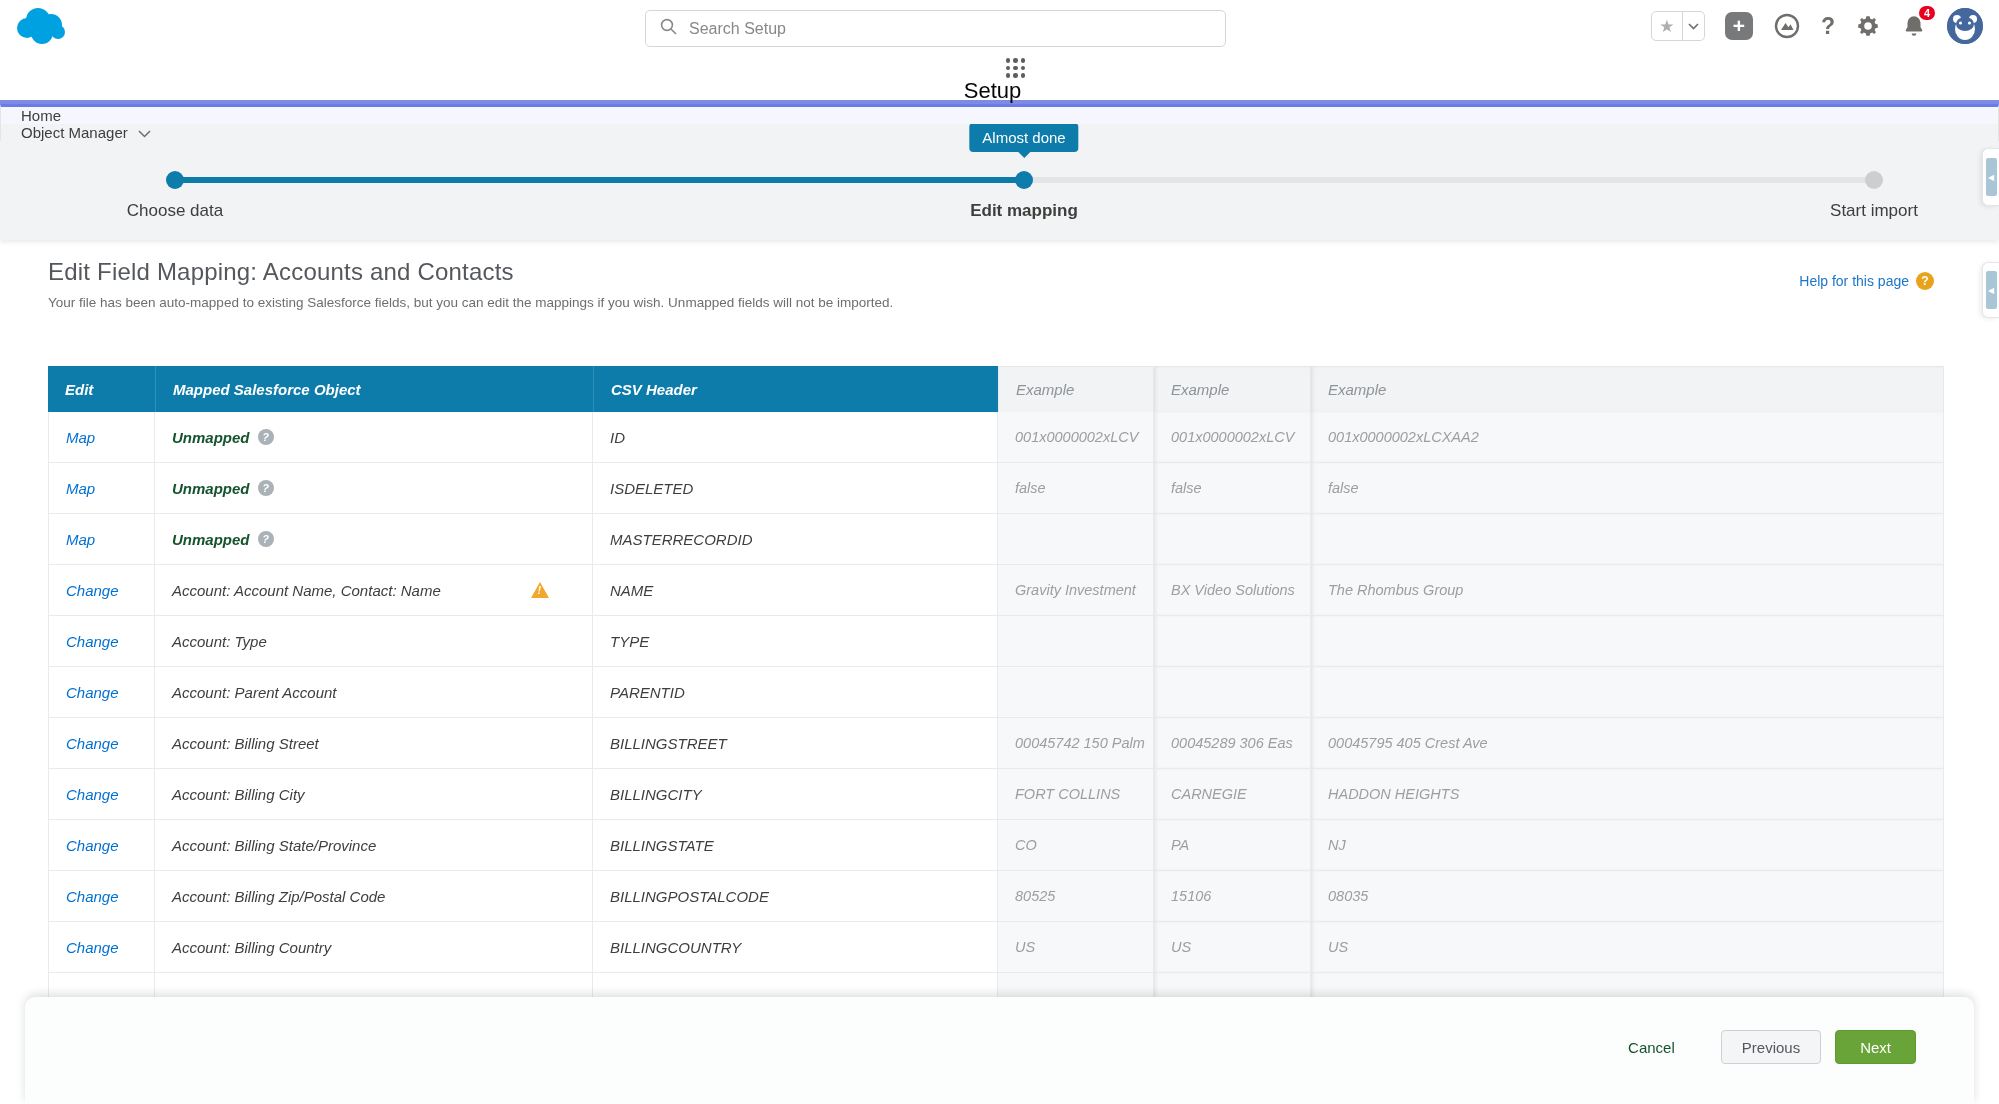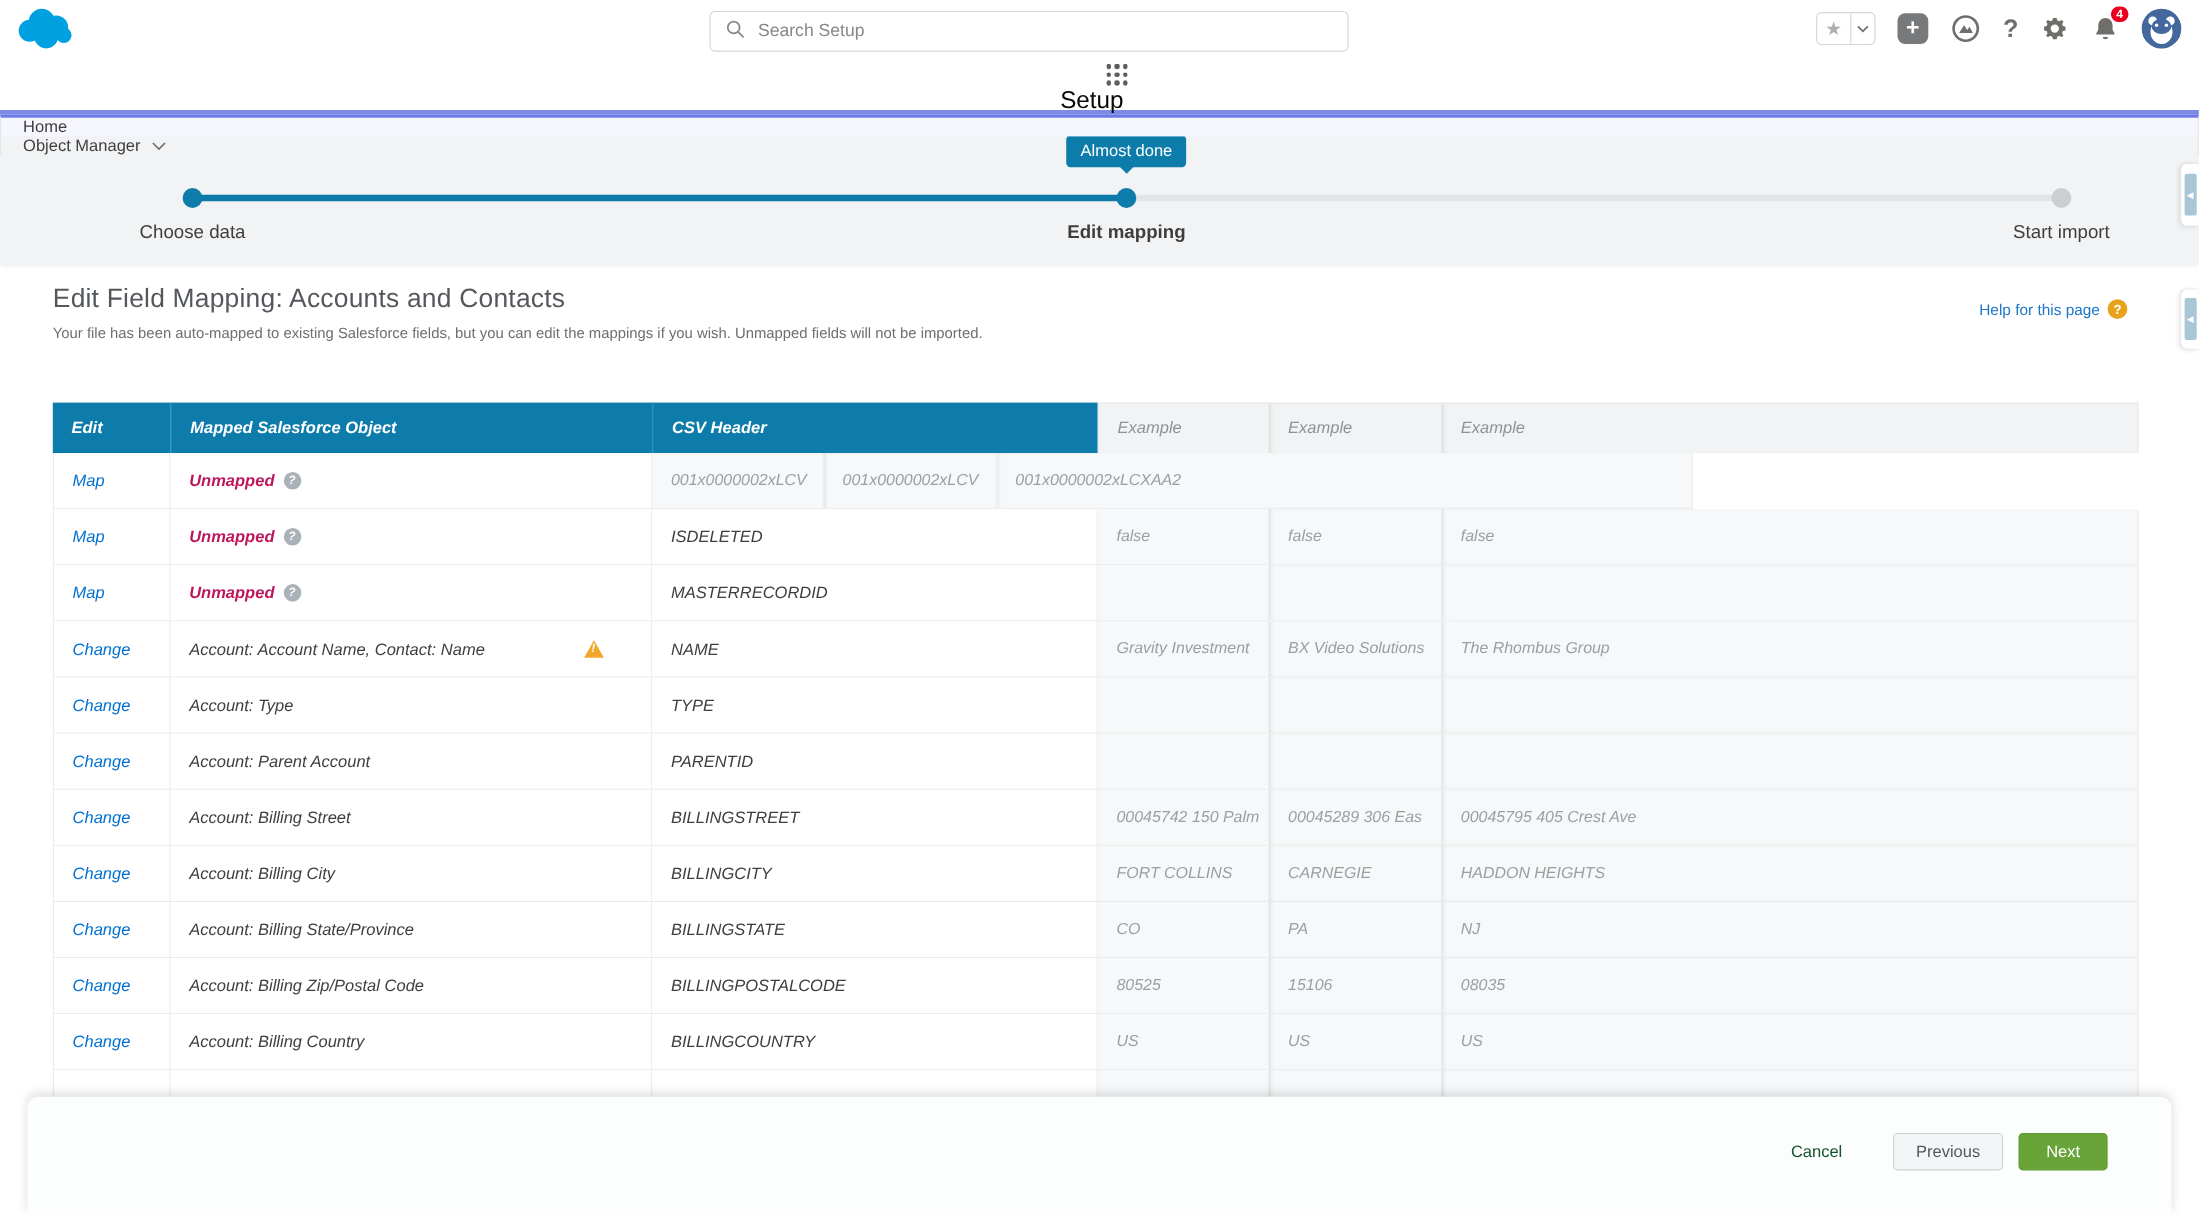--- a/index.html
+++ b/index.html
@@ -70,21 +70,21 @@
   .t-hdr .hblue { background:#0d7cab; color:#fff; font-weight:bold; }
   .t-hdr .hblue + .hblue { border-left:1px solid #2e8fb8; }
   .t-hdr .hgray { background:#f2f3f4; color:#8e9398; border:1px solid #e5e7e9; border-bottom:none; }
   .t-hdr .hgray + .hgray { border-left:none; box-shadow:inset 3px 0 4px -2px rgba(0,0,0,0.10); }
   .t-row .cell { border-bottom:1px solid #e8eaec; color:#3e3e3c; }
   .t-row .c-edit { border-left:1px solid #e8eaec; }
   .t-row .c-edit, .t-row .c-mapped, .t-row .c-csv { border-right:1px solid #e8eaec; background:#fff; }
   .t-row .c-ex1, .t-row .c-ex2, .t-row .c-ex3 { background:#f7f8f9; color:#9c9ea0; font-size:14.5px; border-right:1px solid #e8eaec; }
   .t-row .c-ex2, .t-row .c-ex3 { box-shadow:inset 3px 0 4px -2px rgba(0,0,0,0.10); }
   .row-link { color:#0070d2; cursor:pointer; text-decoration:none; }
-  .mapped-label.unmapped { color:#be185d; font-weight:bold; }
+  .mapped-label.unmapped { color:#14532d; font-weight:bold; }
   .info-orb { width:16px; height:16px; border-radius:50%; background:#aab1b7; color:#fff; font-size:11px; font-weight:bold; text-align:center; line-height:16px; margin-left:8px; flex:none; }
   .warn { margin-left:auto; margin-right:26px; flex:none; position:relative; width:0; height:0; border-left:9px solid transparent; border-right:9px solid transparent; border-bottom:16px solid #f2a72c; }
   .warn:after { content:"!"; position:absolute; left:-2.5px; top:2px; color:#fff; font-size:11px; font-weight:bold; }
   .t-row--partial { height:27px; }
   .t-row--partial .cell { border-bottom:none; }
 
   
   .footer-bar { position:absolute; top:997px; left:25px; width:1949px; height:107px; background:#fcfdfd; border-radius:10px 10px 0 0; box-shadow:0 -3px 10px rgba(0,0,0,0.13); z-index:20; display:flex; align-items:flex-start; justify-content:flex-end; padding:33px 58px 0 0; gap:14px; }
   .btn { font-size:15px; border-radius:4px; height:34px; display:flex; align-items:center; padding:0 20px; cursor:pointer; border:1px solid transparent; font-family:"Liberation Sans",sans-serif; }
   .btn-cancel { border:none; background:transparent; color:#14532d; margin-right:12px; }
@@ -228,20 +228,21 @@
     <div>
     <div class="t-row">
       <div class="cell c-edit">
             <a class="row-link" href="#">Map</a>
           </div>
       <div class="cell c-mapped">
         <span class="mapped-label unmapped">Unmapped</span>
         <span class="info-orb">?</span>
 
       </div>
+      <div class="cell c-csv">ID</div>
       <div class="cell c-ex1">001x0000002xLCV</div>
       <div class="cell c-ex2">001x0000002xLCV</div>
       <div class="cell c-ex3">001x0000002xLCXAA2</div>
     </div>
 
     <div class="t-row">
       <div class="cell c-edit">
             <a class="row-link" href="#">Map</a>
           </div>
       <div class="cell c-mapped">

